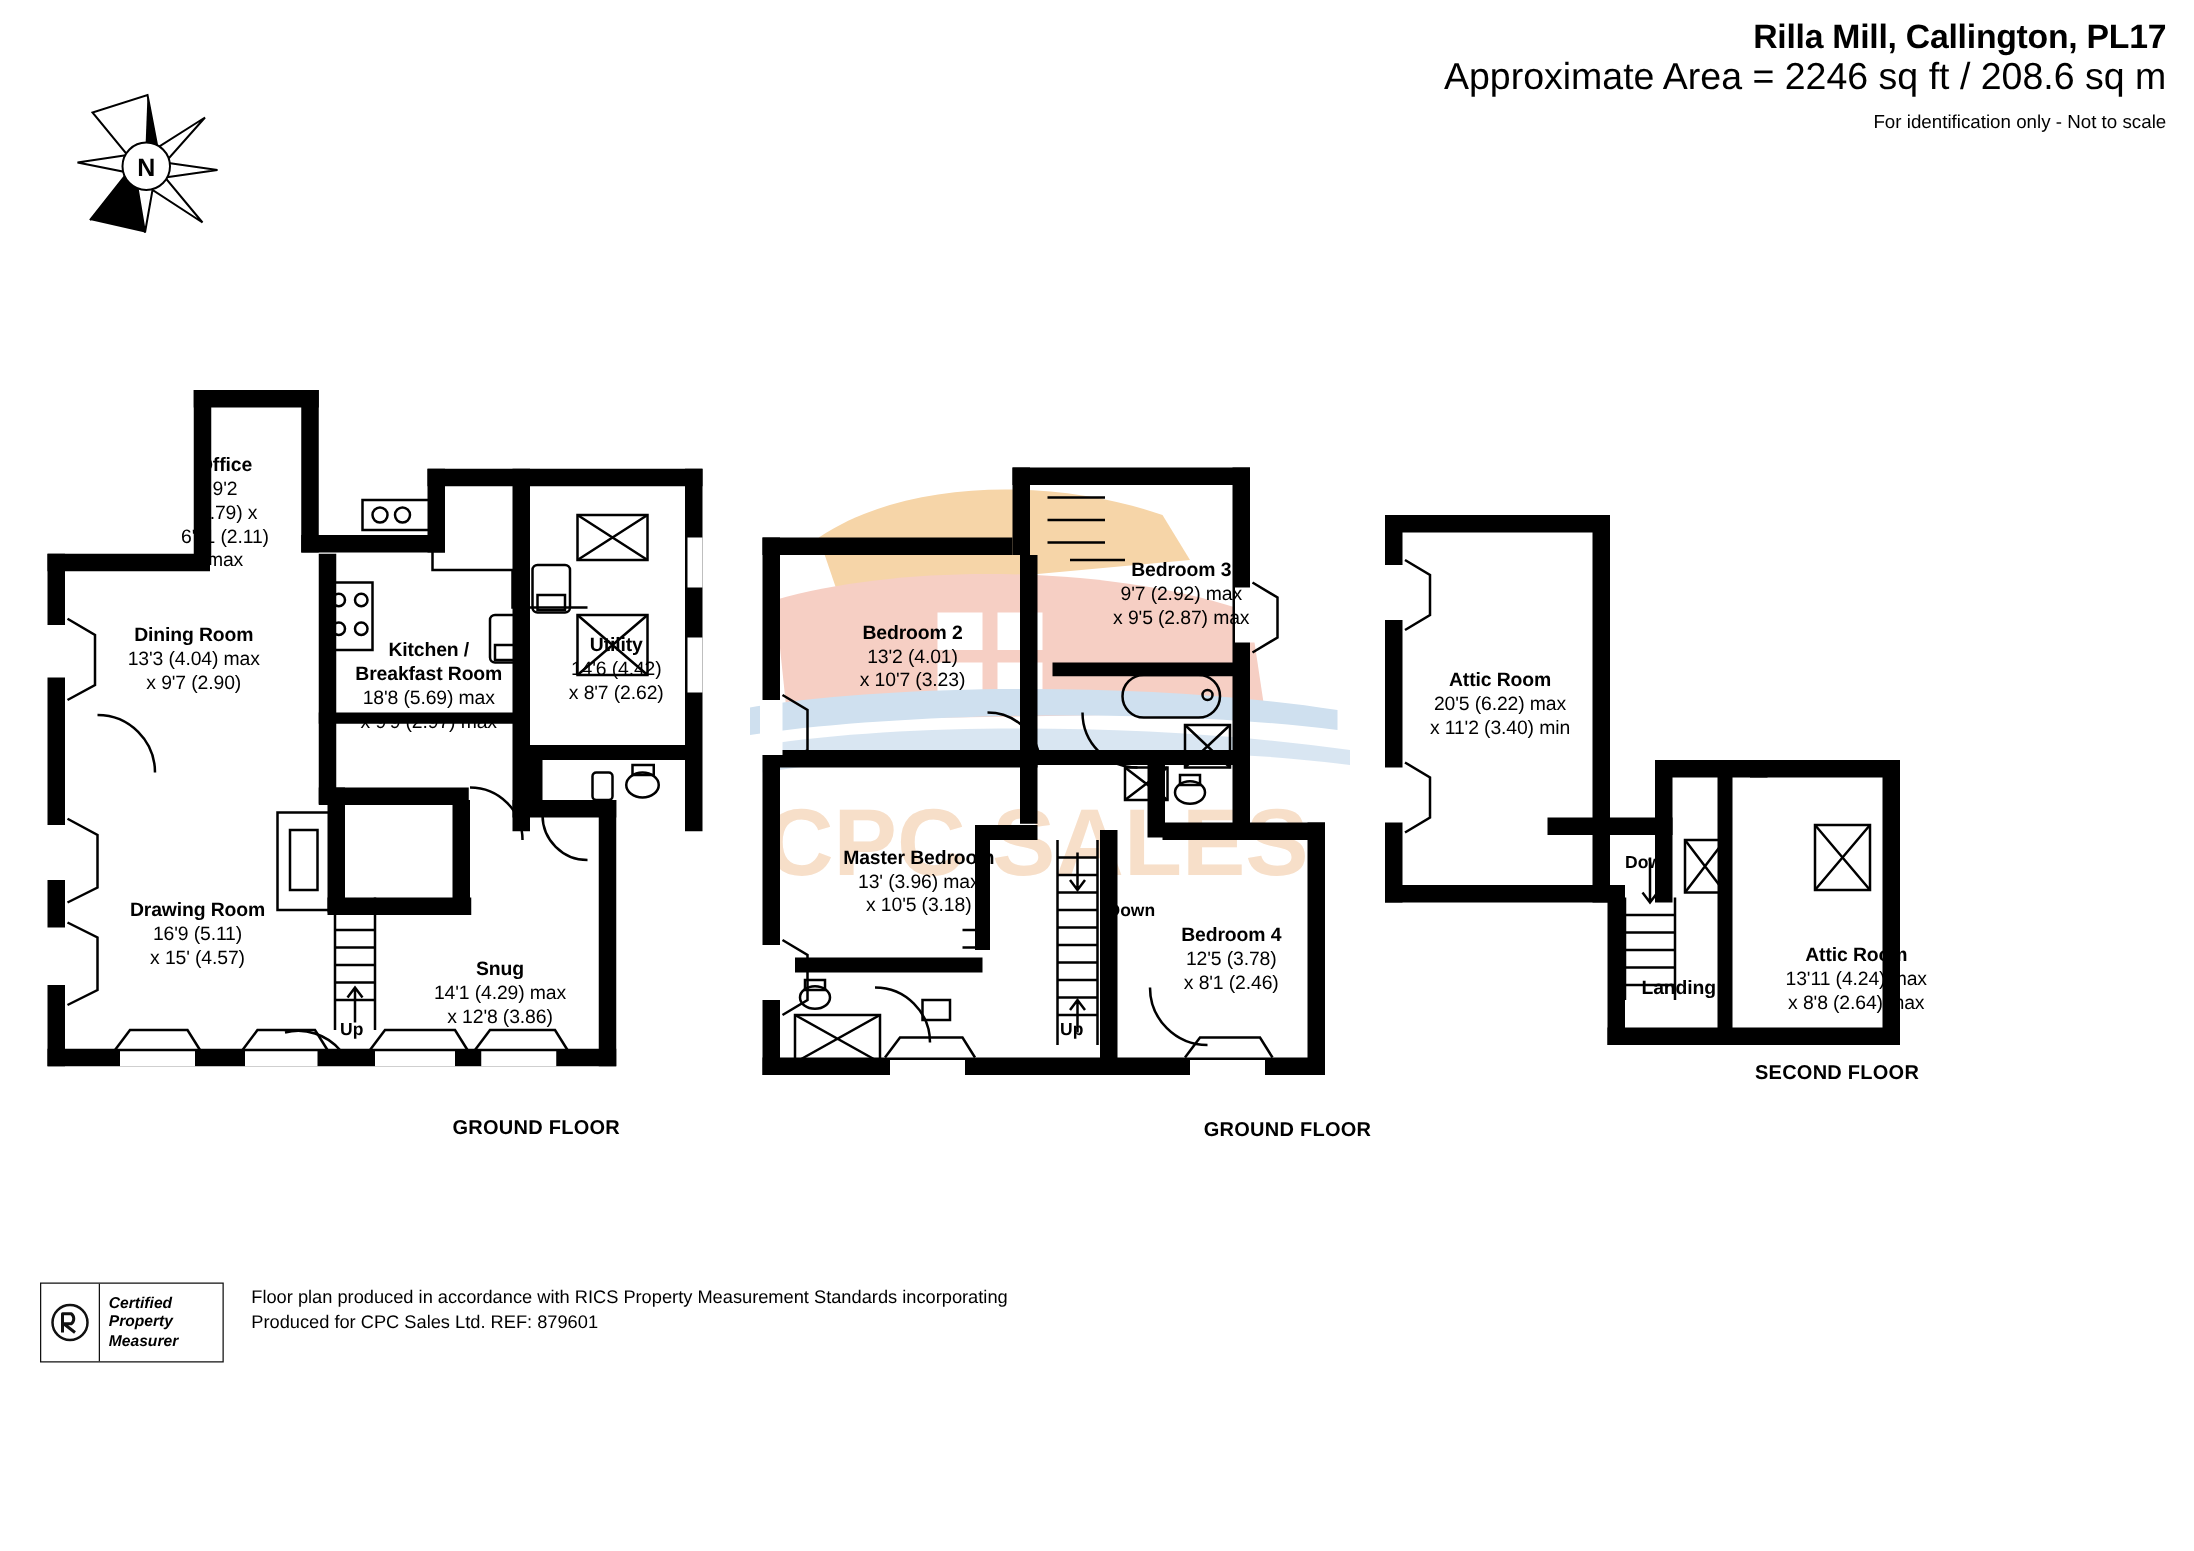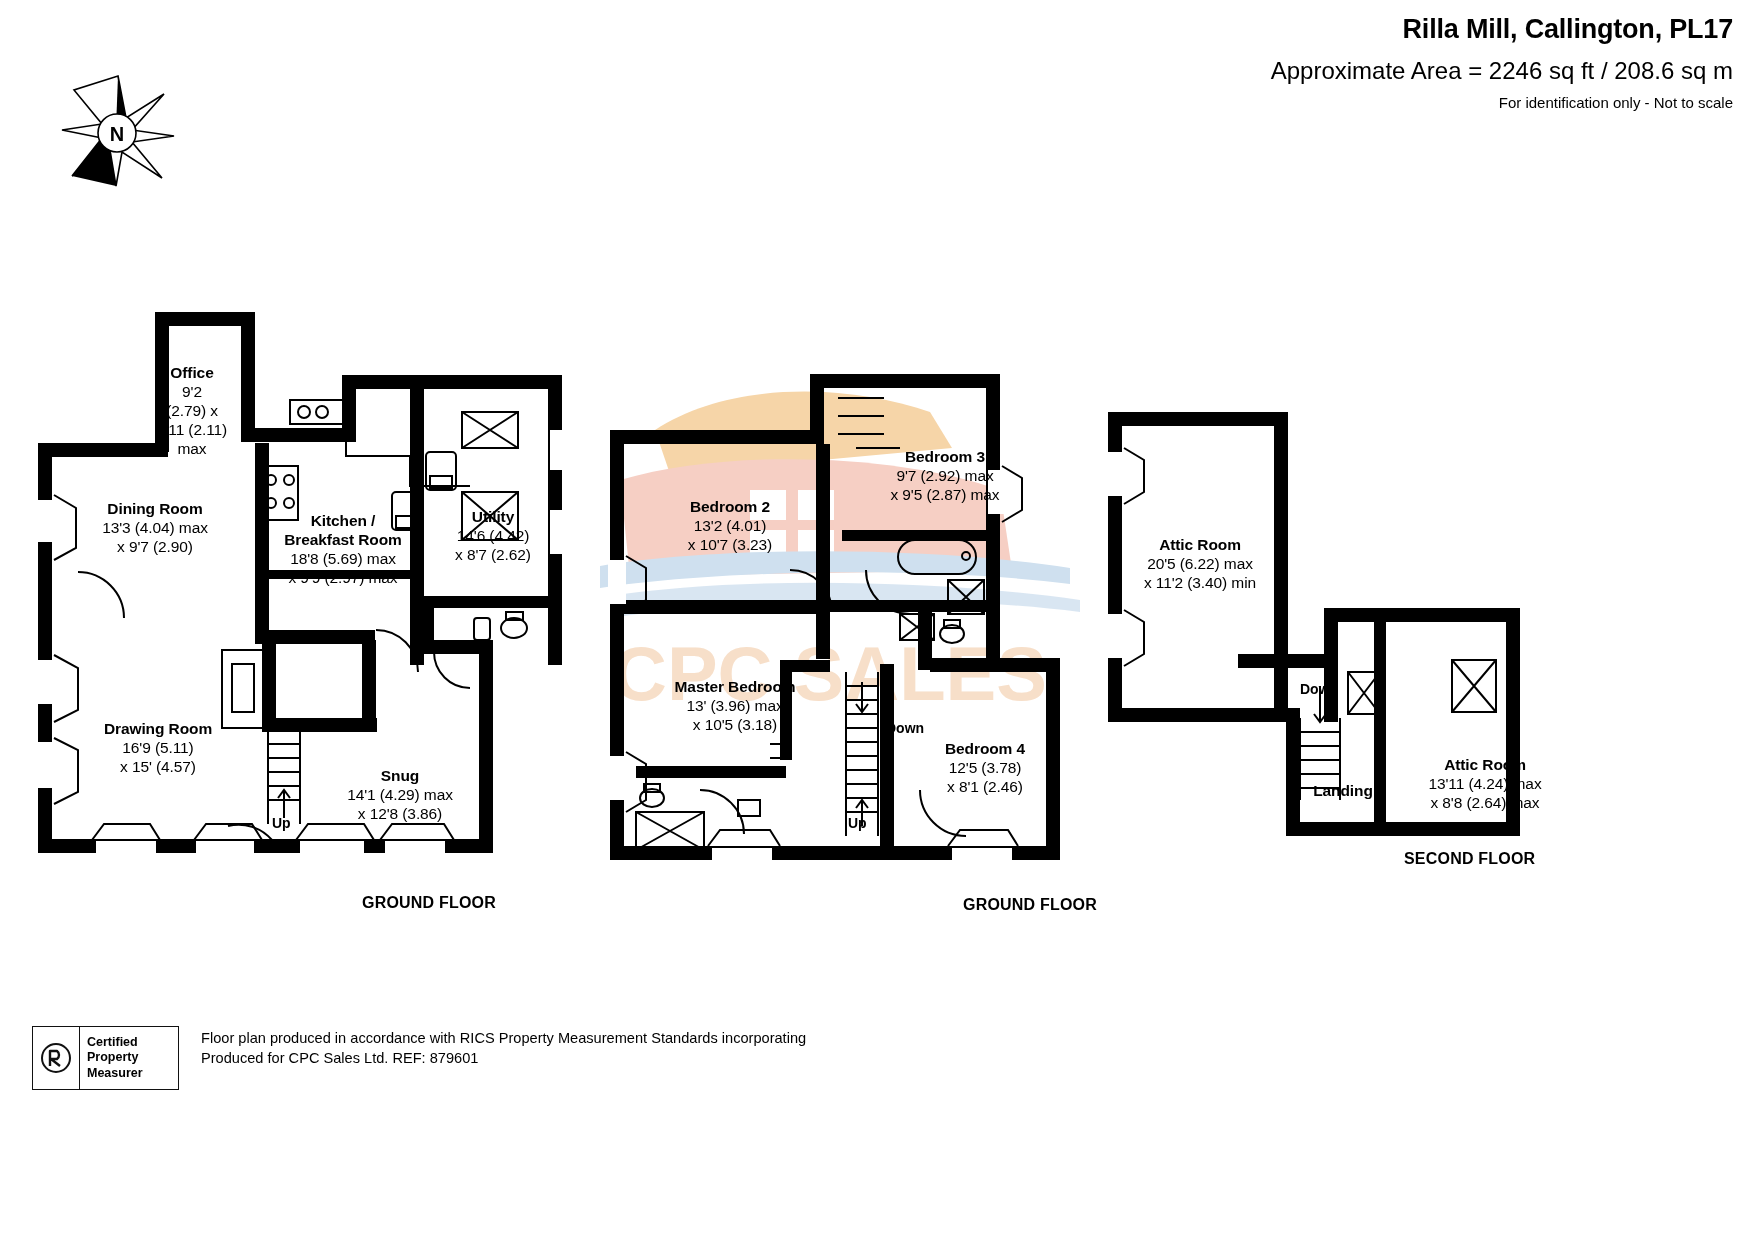--- a/index.html
+++ b/index.html
@@ -5,39 +5,39 @@
   html,body{margin:0;padding:0;}
   body{
     width:1755px;height:1241px;background:#ffffff;
     font-family:"Liberation Sans",sans-serif;color:#000;
     position:relative;overflow:hidden;
   }
   .abs{position:absolute;}
   
   #header{right:22px;top:14px;text-align:right;}
   #doc-title{font-size:27px;font-weight:bold;letter-spacing:-0.2px;line-height:1.15;}
-  #doc-area{font-size:24px;margin-top:12px;line-height:1.15;}
+  #doc-area{font-size:30px;line-height:1.15;}
   #doc-note{font-size:15px;margin-top:9px;line-height:1.15;}
   
   #compass{left:58px;top:72px;width:120px;height:118px;}
   
   #watermark{left:600px;top:370px;width:520px;height:360px;pointer-events:none;}
   
   #plans{left:0;top:0;width:1755px;height:960px;}
   
   .rlabel{position:absolute;text-align:center;font-size:15.5px;line-height:1.22;
           white-space:nowrap;letter-spacing:-0.1px;}
   .rlabel .nm{font-weight:bold;font-size:15.5px;}
   .floorcap{position:absolute;font-weight:bold;font-size:16px;letter-spacing:0.2px;}
   .smallcap{position:absolute;font-weight:bold;font-size:14px;}
   
   #footer{left:32px;top:1026px;display:flex;align-items:flex-start;}
   #rics-logo{width:145px;height:62px;border:1.5px solid #111;display:flex;align-items:stretch;flex:0 0 auto;}
   #rics-mark{width:46px;border-right:1.5px solid #111;display:flex;align-items:center;justify-content:center;}
-  #rics-words{flex:1;display:flex;flex-direction:column;justify-content:center;padding-left:7px;}
+  #rics-words{flex:1;display:flex;flex-direction:column;justify-content:center;padding-left:7px;font-style:italic;}
   #rics-words span{font-size:12.5px;font-weight:bold;line-height:1.22;}
   #footer-text{margin-left:22px;font-size:14.6px;line-height:1.35;padding-top:3px;}
 </style>
 </head>
 <body>
 
 <div class="abs" id="header">
   <div id="doc-title">Rilla Mill, Callington, PL17</div>
   <div id="doc-area">Approximate Area = 2246 sq ft / 208.6 sq m</div>
   <div id="doc-note">For identification only - Not to scale</div>
@@ -245,21 +245,21 @@
     <path d="M1348 672 L1380 714 M1380 672 L1348 714"></path>
     <rect x="1452" y="660" width="44" height="52"></rect>
     <path d="M1452 660 L1496 712 M1496 660 L1452 712"></path>
 
     <path d="M1300 718 L1300 800 M1340 718 L1340 800"></path>
     <path d="M1300 732 L1340 732 M1300 746 L1340 746 M1300 760 L1340 760 M1300 774 L1340 774 M1300 788 L1340 788"></path>
     <path d="M1320 686 L1320 722 M1314 714 L1320 722 L1326 714"></path>
   </g>
 </svg>
 
-<div class="rlabel" style="left:137px;top:364px;width:110px;">
+<div class="rlabel" style="left:125px;top:364px;width:110px;">
   <div class="nm">Office</div>
   <div>9'2</div>
   <div>(2.79) x</div>
   <div>6'11 (2.11)</div>
   <div>max</div>
 </div>
 
 <div class="rlabel" style="left:45px;top:500px;width:220px;">
   <div class="nm">Dining Room</div>
   <div>13'3 (4.04) max</div>

